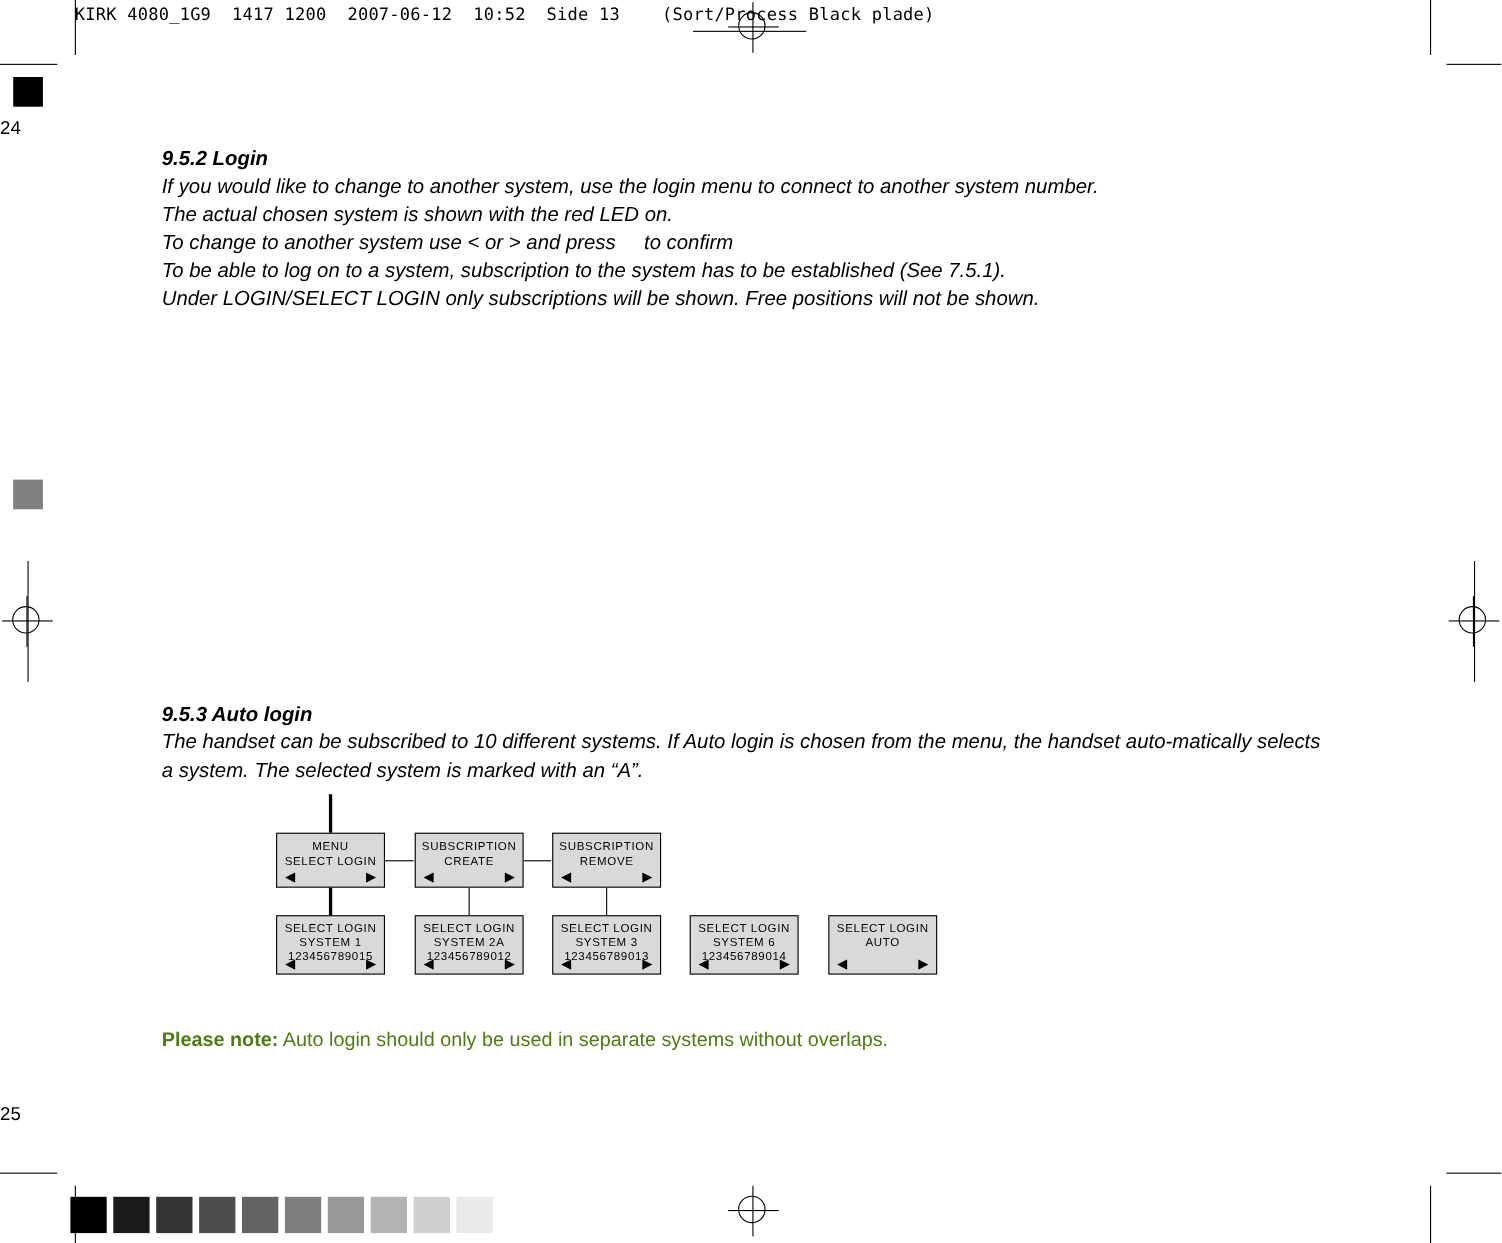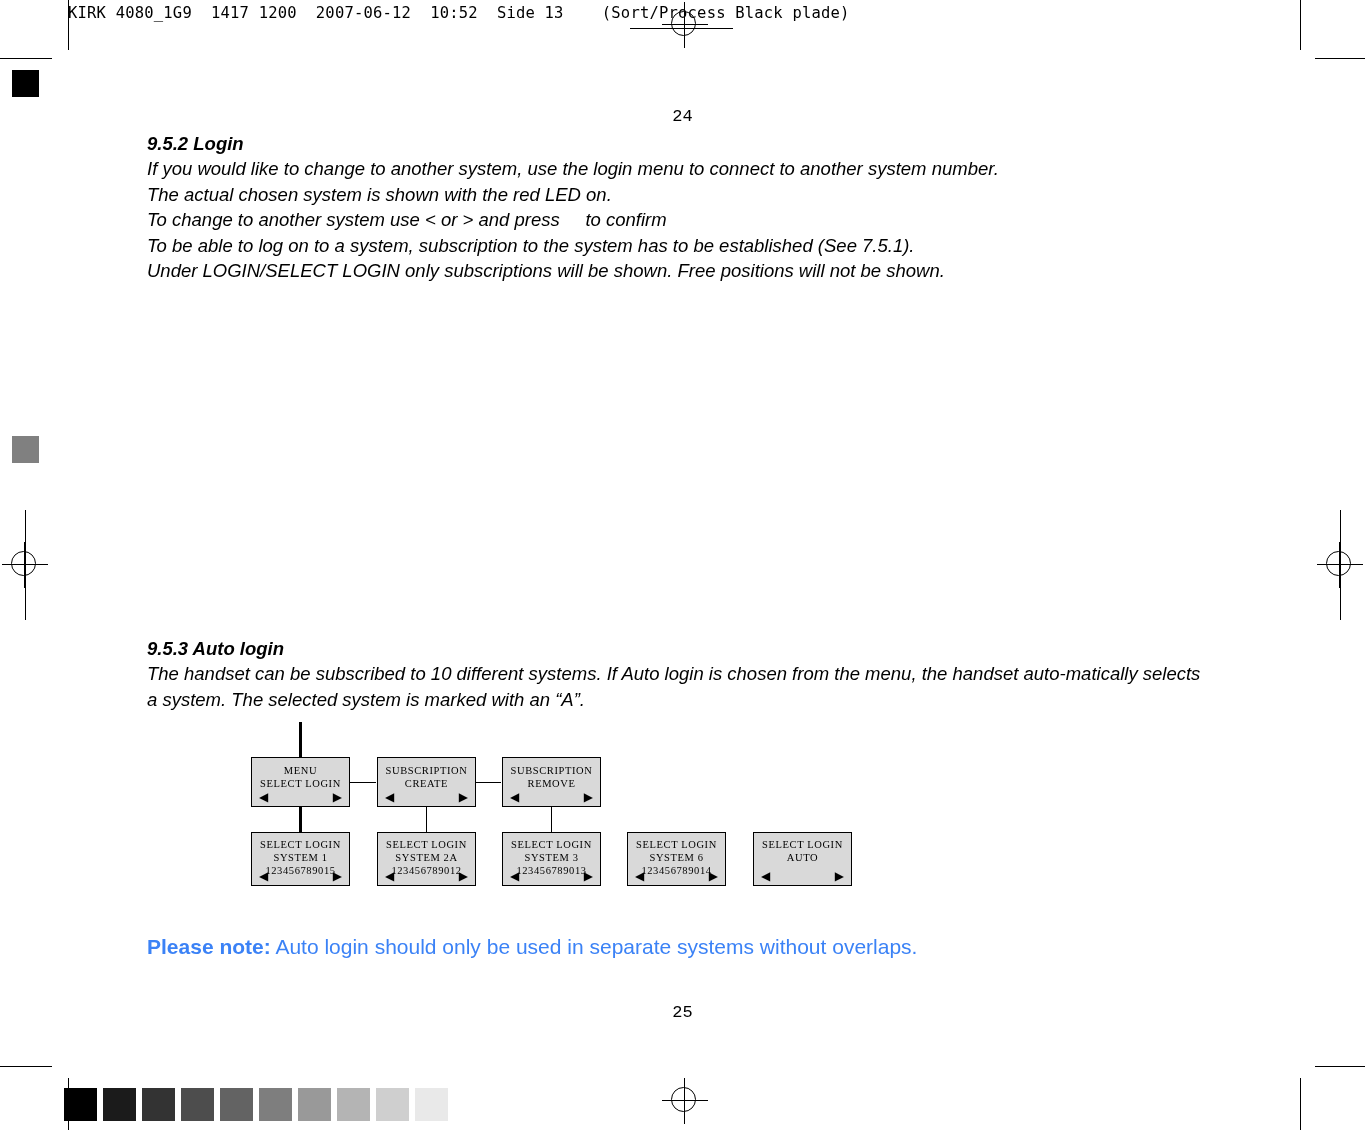--- a/index.html
+++ b/index.html
@@ -46,24 +46,23 @@
     background: #000;
   }
 
   .swatch-bar { position: absolute; left: 64px; top: 1088px; display: flex; gap: 6px; }
   .swatch { width: 33px; height: 33px; }
 
   
   .page-num {
     position: absolute;
     left: 0; right: 0;
-    text-align: center;
+    text-align: left;
     font-size: 17px;
     color: #000;
-    font-family: Liberation Mono, monospace;
   }
   #page-num-top { top: 107px; }
   #page-num-bottom { top: 1003px; }
 
   .textblock {
     position: absolute;
     left: 147px;
     width: 1060px;
     color: #000;
     font-style: italic;
@@ -77,34 +76,34 @@
   .body-line {
     font-size: 18.5px;
     line-height: 25.5px;
     margin: 0;
     white-space: pre-wrap;
   }
   .note-line {
     position: absolute;
     left: 147px;
     top: 935px;
-    font-size: 21px;
-    color: #3b82f6;
+    font-size: 18px;
+    color: #4d7c0f;
   }
   .note-line b { font-weight: bold; }
 
   
   #diagram { position: absolute; left: 0; top: 0; width: 1365px; height: 1130px; pointer-events: none; }
 
   .lcd {
     position: absolute;
     background: #d9d9d9;
     border: 1px solid #000;
     box-sizing: border-box;
-    font-family: Liberation Serif, serif;
+    font-family: Liberation Sans, sans-serif;
     color: #000;
     z-index: 3;
   }
   .lcd .ln {
     text-align: center;
     font-size: 10.5px;
     letter-spacing: .6px;
     line-height: 13px;
     white-space: pre;
   }

